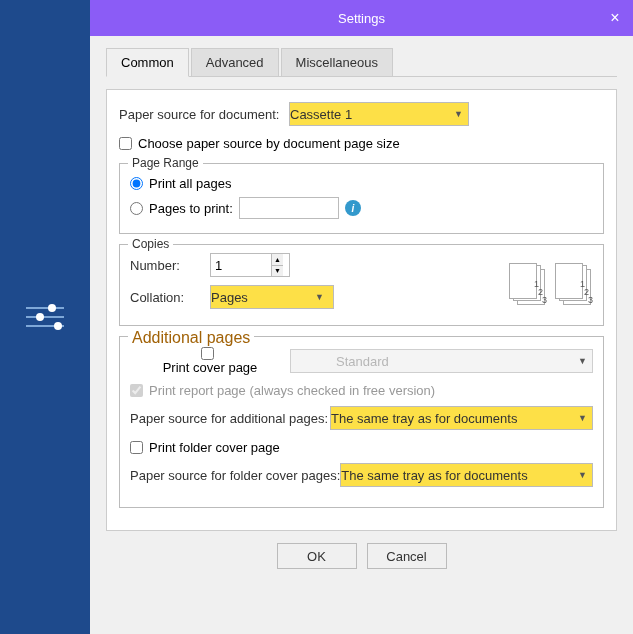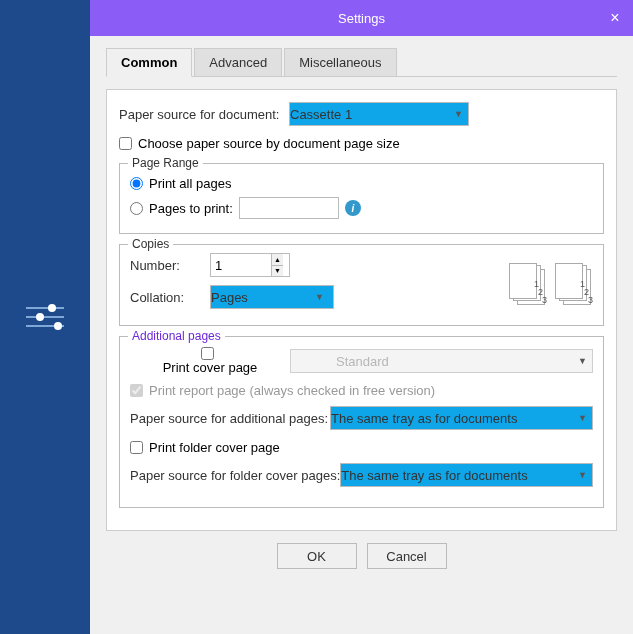--- a/index.html
+++ b/index.html
@@ -124,21 +124,20 @@
       font-size: 13px;
       color: #333;
     }
 
     .tab.active {
       background: #f0f0f0;
       border-bottom: 1px solid #f0f0f0;
       margin-bottom: -1px;
       z-index: 1;
       color: #000;
-      font-weight: bold;
     }
 
     .panel {
       background: white;
       border: 1px solid #ccc;
       padding: 12px;
     }
 
     .field-row {
       display: flex;
@@ -165,21 +164,21 @@
       transform: translateY(-50%);
       pointer-events: none;
       color: #555;
     }
 
     .select-wrapper select {
       padding-right: 20px;
       width: 100%;
       height: 24px;
       border: 1px solid #bbb;
-      background: #0ea5e9;
+      background: #fde047;
       font-size: 13px;
       color: #333;
       appearance: none;
       -webkit-appearance: none;
       cursor: pointer;
     }
 
     .checkbox-row {
       display: flex;
       align-items: center;
@@ -314,22 +313,22 @@
       margin-bottom: 10px;
       position: relative;
     }
 
     .additional-pages-label {
       position: absolute;
       top: -8px;
       left: 8px;
       background: white;
       padding: 0 4px;
-      font-size: 12px;
-      color: #6d28d9;
+      font-size: 16px;
+      color: #a16207;
     }
 
     .cover-row {
       display: flex;
       align-items: center;
       margin-bottom: 8px;
     }
 
     .cover-checkbox-area {
       display: flex;

